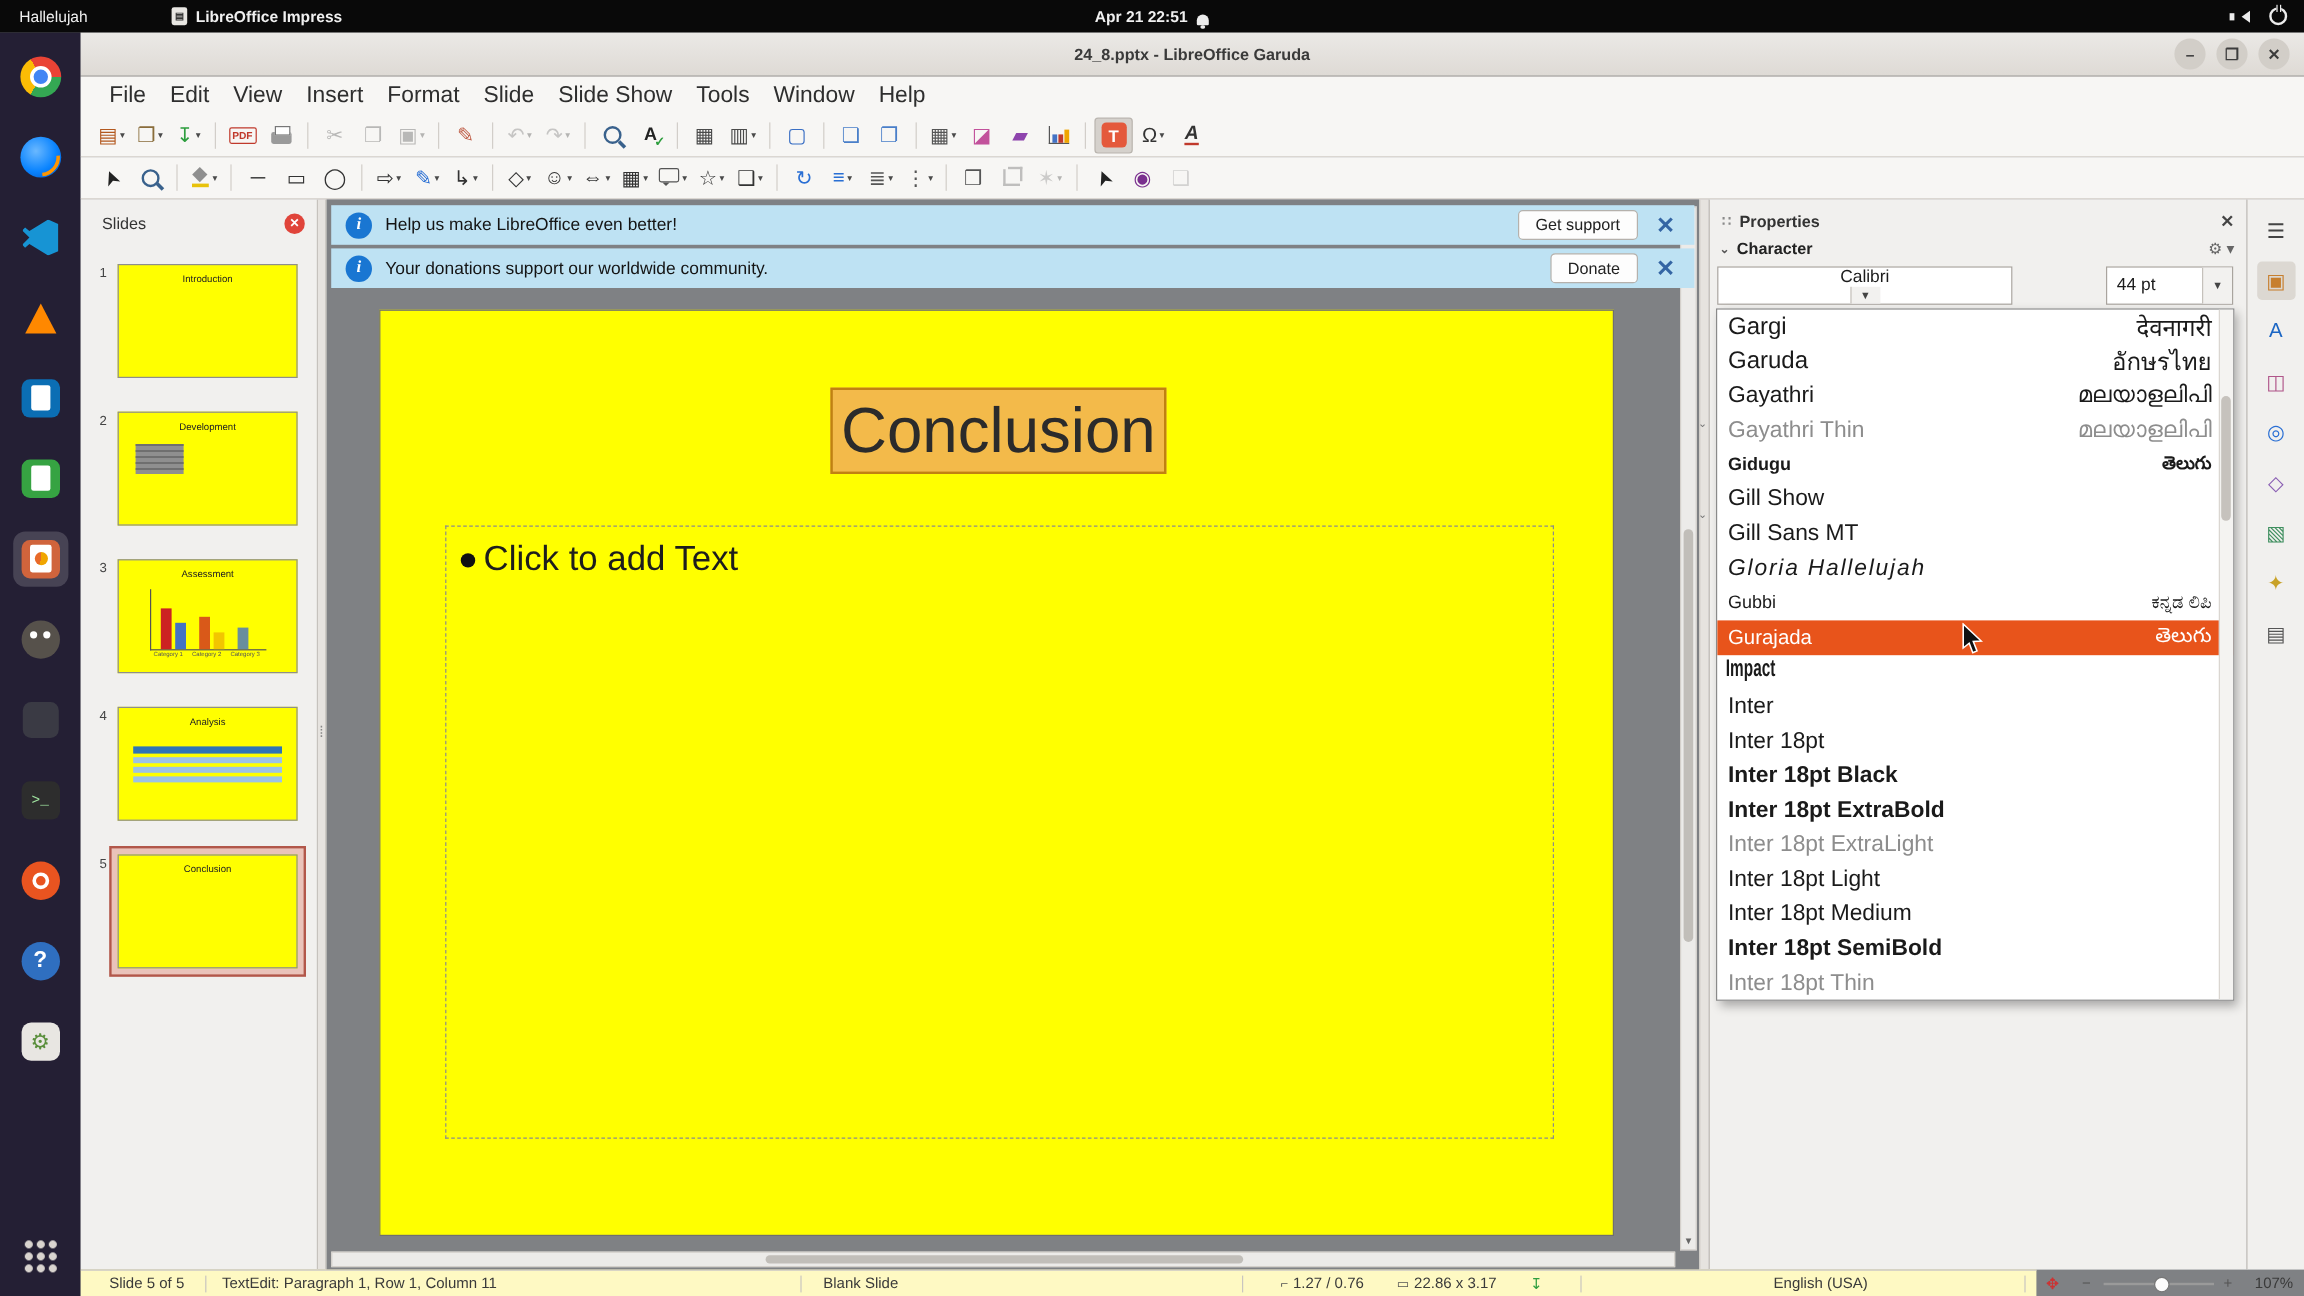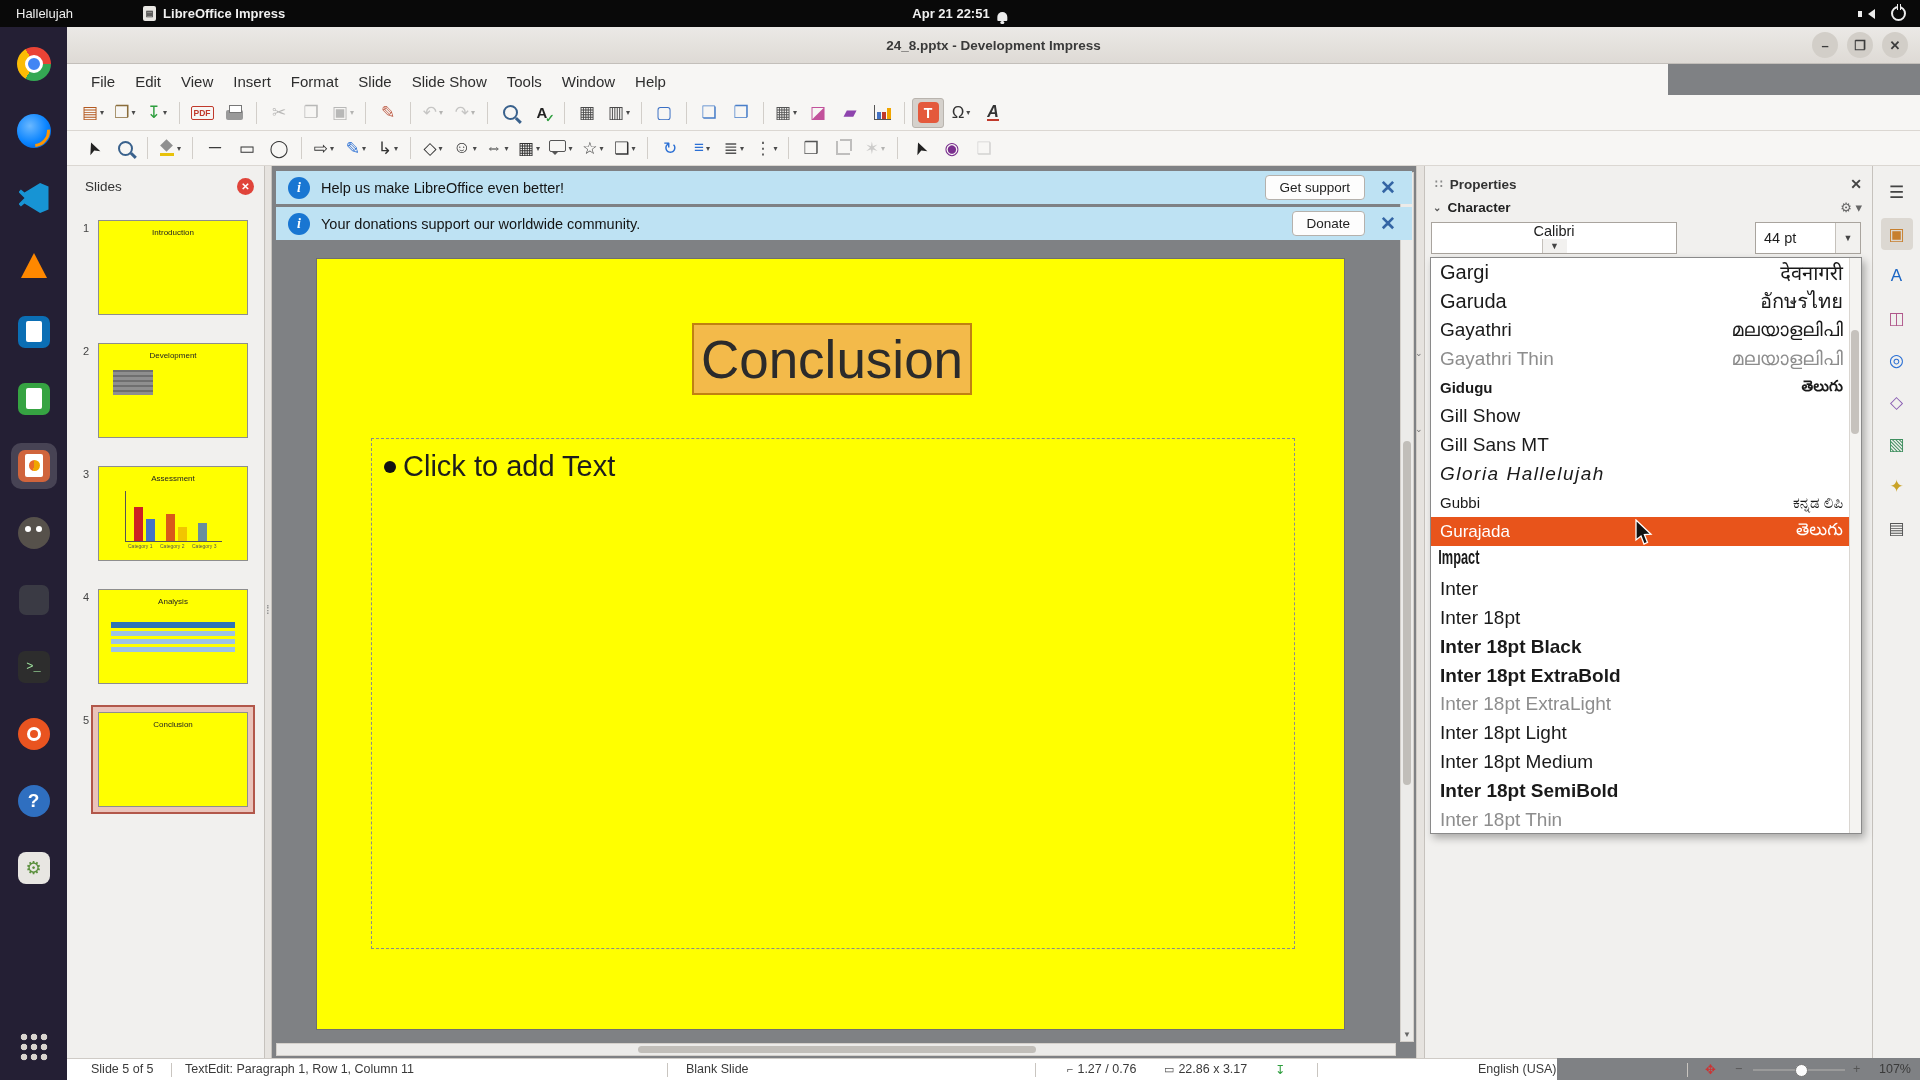--- a/index.html
+++ b/index.html
@@ -48,22 +48,22 @@
   .dk-settings span{width:32px;height:32px;border-radius:8px;background:#e8e6e2;color:#5a8f3c;font-size:18px;}
   .dk-show-apps{margin-top:auto;margin-bottom:10px;}
   .dk-show-apps span{width:28px;height:28px;background-image:radial-gradient(#d9d4cf 3px,transparent 3.6px);background-size:10px 10px;background-position:center;}
   
   .titlebar{position:absolute;left:67px;top:27px;width:1853px;height:37px;background:linear-gradient(#ebe9e6,#dedad5);
             border-bottom:1px solid #c3bfba;display:flex;align-items:center;justify-content:center;
             font-size:13.5px;font-weight:bold;color:#3a3a3a;box-sizing:border-box;z-index:20;}
   .win-btns{position:absolute;right:12px;top:5px;display:flex;gap:9px;}
   .wbtn{width:26px;height:26px;border-radius:50%;background:#d2cec8;color:#3c3c3c;font-size:13px;
         display:flex;align-items:center;justify-content:center;}
-  .menubar{position:absolute;left:67px;top:64px;width:1601px;height:31px;background:#f7f6f4;display:flex;
-           align-items:flex-end;padding-left:14px;box-sizing:border-box;font-size:15px;color:#2e2e2e;z-index:20;}
+  .menubar{position:absolute;left:67px;top:64px;width:1853px;height:31px;background:#f7f6f4;display:flex;
+           align-items:flex-start;padding-left:14px;box-sizing:border-box;font-size:19px;color:#2e2e2e;z-index:20;}
   .menu-item{padding:5px 10px;border-radius:3px;}
   
   .toolbar{position:absolute;left:67px;width:1853px;background:#f7f6f4;border-bottom:1px solid #dbd7d2;
            display:flex;align-items:center;padding-left:10px;box-sizing:border-box;z-index:20;}
   #tb1{top:95px;height:36px;}
   #tb2{top:131px;height:35px;}
   .tbtn{height:28px;min-width:26px;padding:0 2px;display:flex;align-items:center;justify-content:center;
         margin:0 1px;border-radius:3px;color:#3a3a3a;font-size:17px;position:relative;}
   .tbtn.disabled{opacity:.38;}
   .tbtn.active{background:#d5d1cc;border:1px solid #b9b4ae;}
@@ -171,21 +171,21 @@
   .f-row.sel .f-name,.f-row.sel .f-sample{color:#fff;}
   .fl-scroll{position:absolute;right:0;top:0;bottom:0;width:11px;background:#f4f3f1;border-left:1px solid #dad6d1;}
   .fl-thumb{position:absolute;left:1px;top:72px;width:8px;height:104px;background:#c6c2bd;border-radius:4px;}
   .mouse-cursor{position:absolute;left:1633px;top:519px;z-index:60;}
   
   .tabstrip{position:absolute;left:1872px;top:166px;width:48px;height:892px;background:#f1f0ee;border-left:1px solid #c6c2bd;
             box-sizing:border-box;display:flex;flex-direction:column;align-items:center;padding-top:10px;gap:10px;z-index:10;}
   .tab-ic{width:32px;height:32px;border-radius:4px;display:flex;align-items:center;justify-content:center;font-size:17px;}
   .tab-ic.active{background:#dcd8d2;}
   
-  .statusbar{position:absolute;left:67px;top:1058px;width:1490px;height:22px;background:#ffffff;border-top:1px solid #cfcbc6;
+  .statusbar{position:absolute;left:67px;top:1058px;width:1630px;height:22px;background:#fef9c3;border-top:1px solid #cfcbc6;
              box-sizing:border-box;font-size:12.5px;color:#3a3a3a;z-index:20;}
   .sb{position:absolute;top:3px;white-space:nowrap;}
   .sb-sep{position:absolute;top:4px;width:1px;height:14px;background:#c9c5c0;}
   .sb-ic{color:#555;font-size:11px;margin-right:4px;}
   .zoom-track{position:absolute;top:10px;width:92px;height:2px;background:#9a9a9a;}
   .zoom-knob{position:absolute;top:-5px;left:42px;width:11px;height:11px;background:#fcfcfc;border:1px solid #777;border-radius:50%;}
   .fit-ic{color:#cc3333;font-size:13px;}
 </style>
 </head>
 <body>
@@ -247,21 +247,21 @@
       </div>
       <div class="dock-ic dk-settings">
         <span>⚙</span>
       </div>
       <div class="dock-ic dk-show-apps dk-show-apps">
         <span></span>
       </div>
     </div>
 
   <div class="titlebar">
-    <span>24_8.pptx - Development Impress</span>
+    <span>24_8.pptx - LibreOffice Garuda</span>
     <span class="win-btns">
       <span class="wbtn">–</span>
       <span class="wbtn">❐</span>
       <span class="wbtn">✕</span>
     </span>
   </div>
   <div class="menubar" id="menubar">
       <span class="menu-item">File</span>
       <span class="menu-item">Edit</span>
       <span class="menu-item">View</span>

